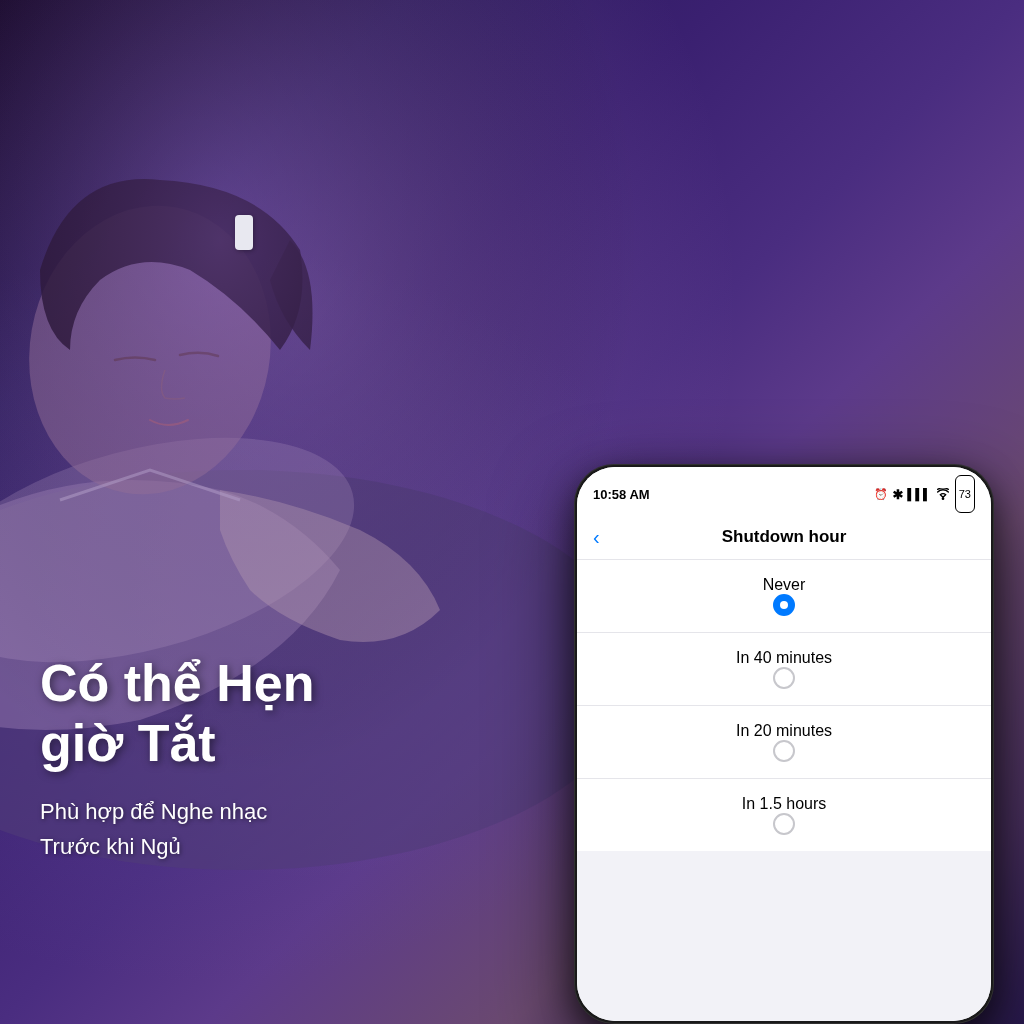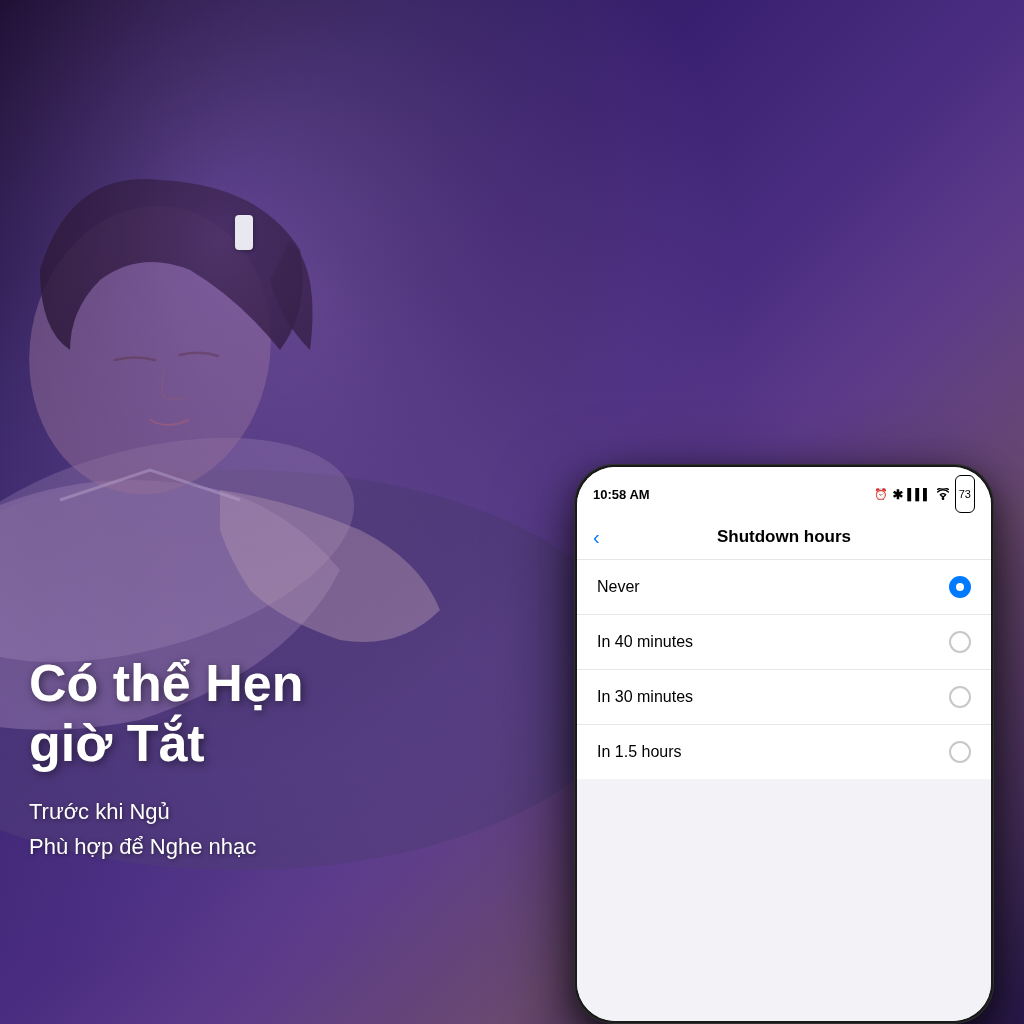--- a/index.html
+++ b/index.html
@@ -24,21 +24,21 @@
       inset: 0;
       z-index: 1;
       background:
         radial-gradient(ellipse 60% 80% at 30% 30%, rgba(180, 140, 200, 0.3) 0%, transparent 70%),
         radial-gradient(ellipse 80% 60% at 20% 60%, rgba(100, 80, 160, 0.4) 0%, transparent 60%);
     }
 
     
     .text-overlay {
       position: absolute;
-      left: 29px;
+      left: 40px;
       bottom: 160px;
       z-index: 10;
       color: white;
     }
 
     .headline {
       font-size: 52px;
       font-weight: 900;
       line-height: 1.15;
       margin-bottom: 20px;
@@ -147,24 +147,25 @@
 
     .list-section {
       background: white;
       margin-top: 0;
     }
 
     .list-item {
       display: flex;
       align-items: center;
       justify-content: space-between;
-      padding: 16px 20px;
+      padding: 16px 32px;
       background: white;
       border-bottom: 1px solid #e5e5ea;
       cursor: pointer;
+      flex-direction: column;
     }
 
     .list-item:last-child {
       border-bottom: none;
     }
 
     .item-label {
       font-size: 16px;
       color: #000;
     }
@@ -259,22 +260,22 @@
 
   <div class="earphone"></div>
 </div>
 
 <div class="text-overlay">
   <div class="headline">
     <span style="white-space: pre-line;">Có thể Hẹn
 giờ Tắt</span>
   </div>
   <div class="subtext">
+    <div>Phù hợp để Nghe nhạc</div>
     <div>Trước khi Ngủ</div>
-    <div>Phù hợp để Nghe nhạc</div>
   </div>
 </div>
 
 <div class="phone-container">
   <div class="phone-frame">
     <div class="phone-screen">
 
       <div class="status-bar">
         <span class="status-time">10:58 AM</span>
         <div class="status-icons">
@@ -286,39 +287,39 @@
             <circle cx="12" cy="16" r="2" fill="#000"></circle>
           </svg>
           <span style="font-size:11px; border:1.5px solid #000; border-radius:6px; padding:12px 3px; font-weight:400;">
             <span>73</span>
           </span>
         </div>
       </div>
 
       <div class="nav-bar">
         <span class="back-btn">‹</span>
-        <span class="nav-title">Shutdown hours</span>
+        <span class="nav-title">Shutdown hour</span>
       </div>
 
       <div class="list-container">
         <div class="list-section">
 
           <div class="list-item">
             <span class="item-label">Never</span>
             <div class="radio-btn selected"></div>
           </div>
 
 
           <div class="list-item">
             <span class="item-label">In 40 minutes</span>
             <div class="radio-btn"></div>
           </div>
 
           <div class="list-item">
-            <span class="item-label">In 30 minutes</span>
+            <span class="item-label">In 20 minutes</span>
             <div class="radio-btn"></div>
           </div>
 
 
           <div class="list-item">
             <span class="item-label">In 1.5 hours</span>
             <div class="radio-btn"></div>
           </div>
 
         </div>

